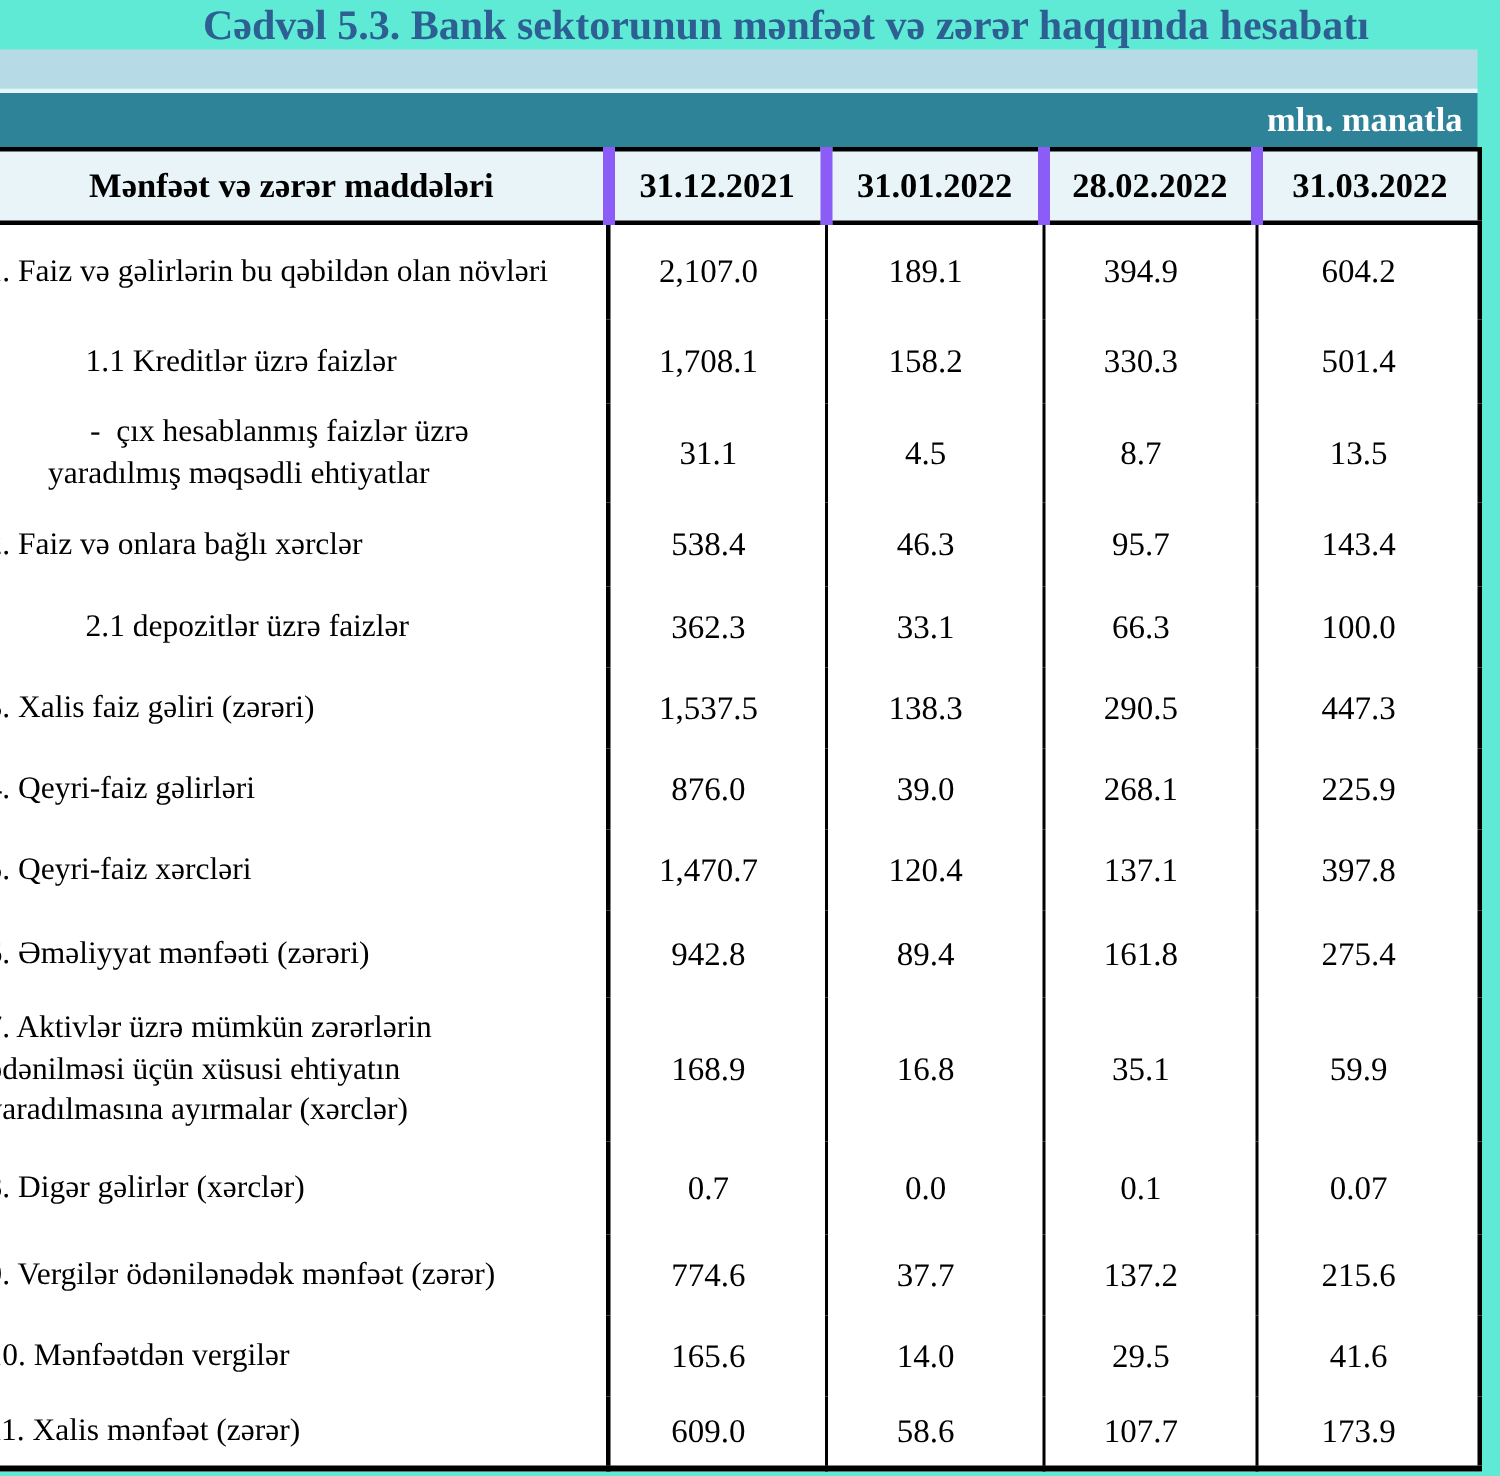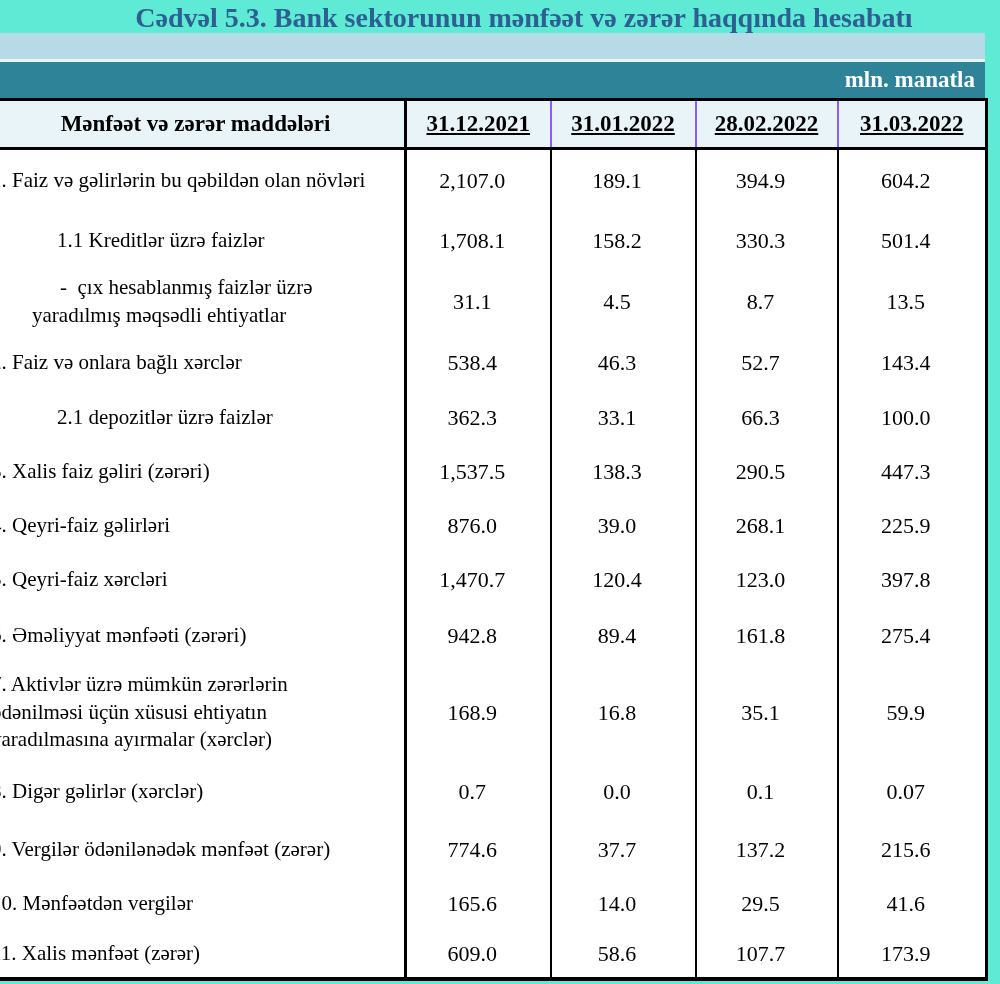--- a/index.html
+++ b/index.html
@@ -72,21 +72,21 @@
     background: var(--header-bg, #e8f4f8);
     font-weight: bold;
     font-size: 23px;
     text-align: center;
     vertical-align: middle;
     height: 46px;
     border-bottom: 3px solid #000;
     padding: 0;
   }
   thead th.label-col { border-right: 3px solid #000; }
-  thead th.date-col { border-left: 2px solid #8b5cf6; text-decoration: underline; }
+  thead th.date-col { border-left: 8px solid #8b5cf6; }
   tbody td {
     vertical-align: middle;
     padding: 0;
     background: #ffffff;
   }
   tbody td.label {
     font-size: 21px;
     line-height: 1.32;
     padding-left: 4px;
     white-space: pre;
@@ -165,21 +165,21 @@
 yaradılmış məqsədli ehtiyatlar</td>
           <td class="val">31.1</td>
           <td class="val">4.5</td>
           <td class="val">8.7</td>
           <td class="val">13.5</td>
         </tr>
         <tr>
           <td class="label">2. Faiz və onlara bağlı xərclər</td>
           <td class="val">538.4</td>
           <td class="val">46.3</td>
-          <td class="val">52.7</td>
+          <td class="val">95.7</td>
           <td class="val">143.4</td>
         </tr>
         <tr>
           <td class="label">2.1 depozitlər üzrə faizlər</td>
           <td class="val">362.3</td>
           <td class="val">33.1</td>
           <td class="val">66.3</td>
           <td class="val">100.0</td>
         </tr>
         <tr>
@@ -193,21 +193,21 @@
           <td class="label">4. Qeyri-faiz gəlirləri</td>
           <td class="val">876.0</td>
           <td class="val">39.0</td>
           <td class="val">268.1</td>
           <td class="val">225.9</td>
         </tr>
         <tr>
           <td class="label">5. Qeyri-faiz xərcləri</td>
           <td class="val">1,470.7</td>
           <td class="val">120.4</td>
-          <td class="val">123.0</td>
+          <td class="val">137.1</td>
           <td class="val">397.8</td>
         </tr>
         <tr>
           <td class="label">6. Əməliyyat mənfəəti (zərəri)</td>
           <td class="val">942.8</td>
           <td class="val">89.4</td>
           <td class="val">161.8</td>
           <td class="val">275.4</td>
         </tr>
         <tr>

